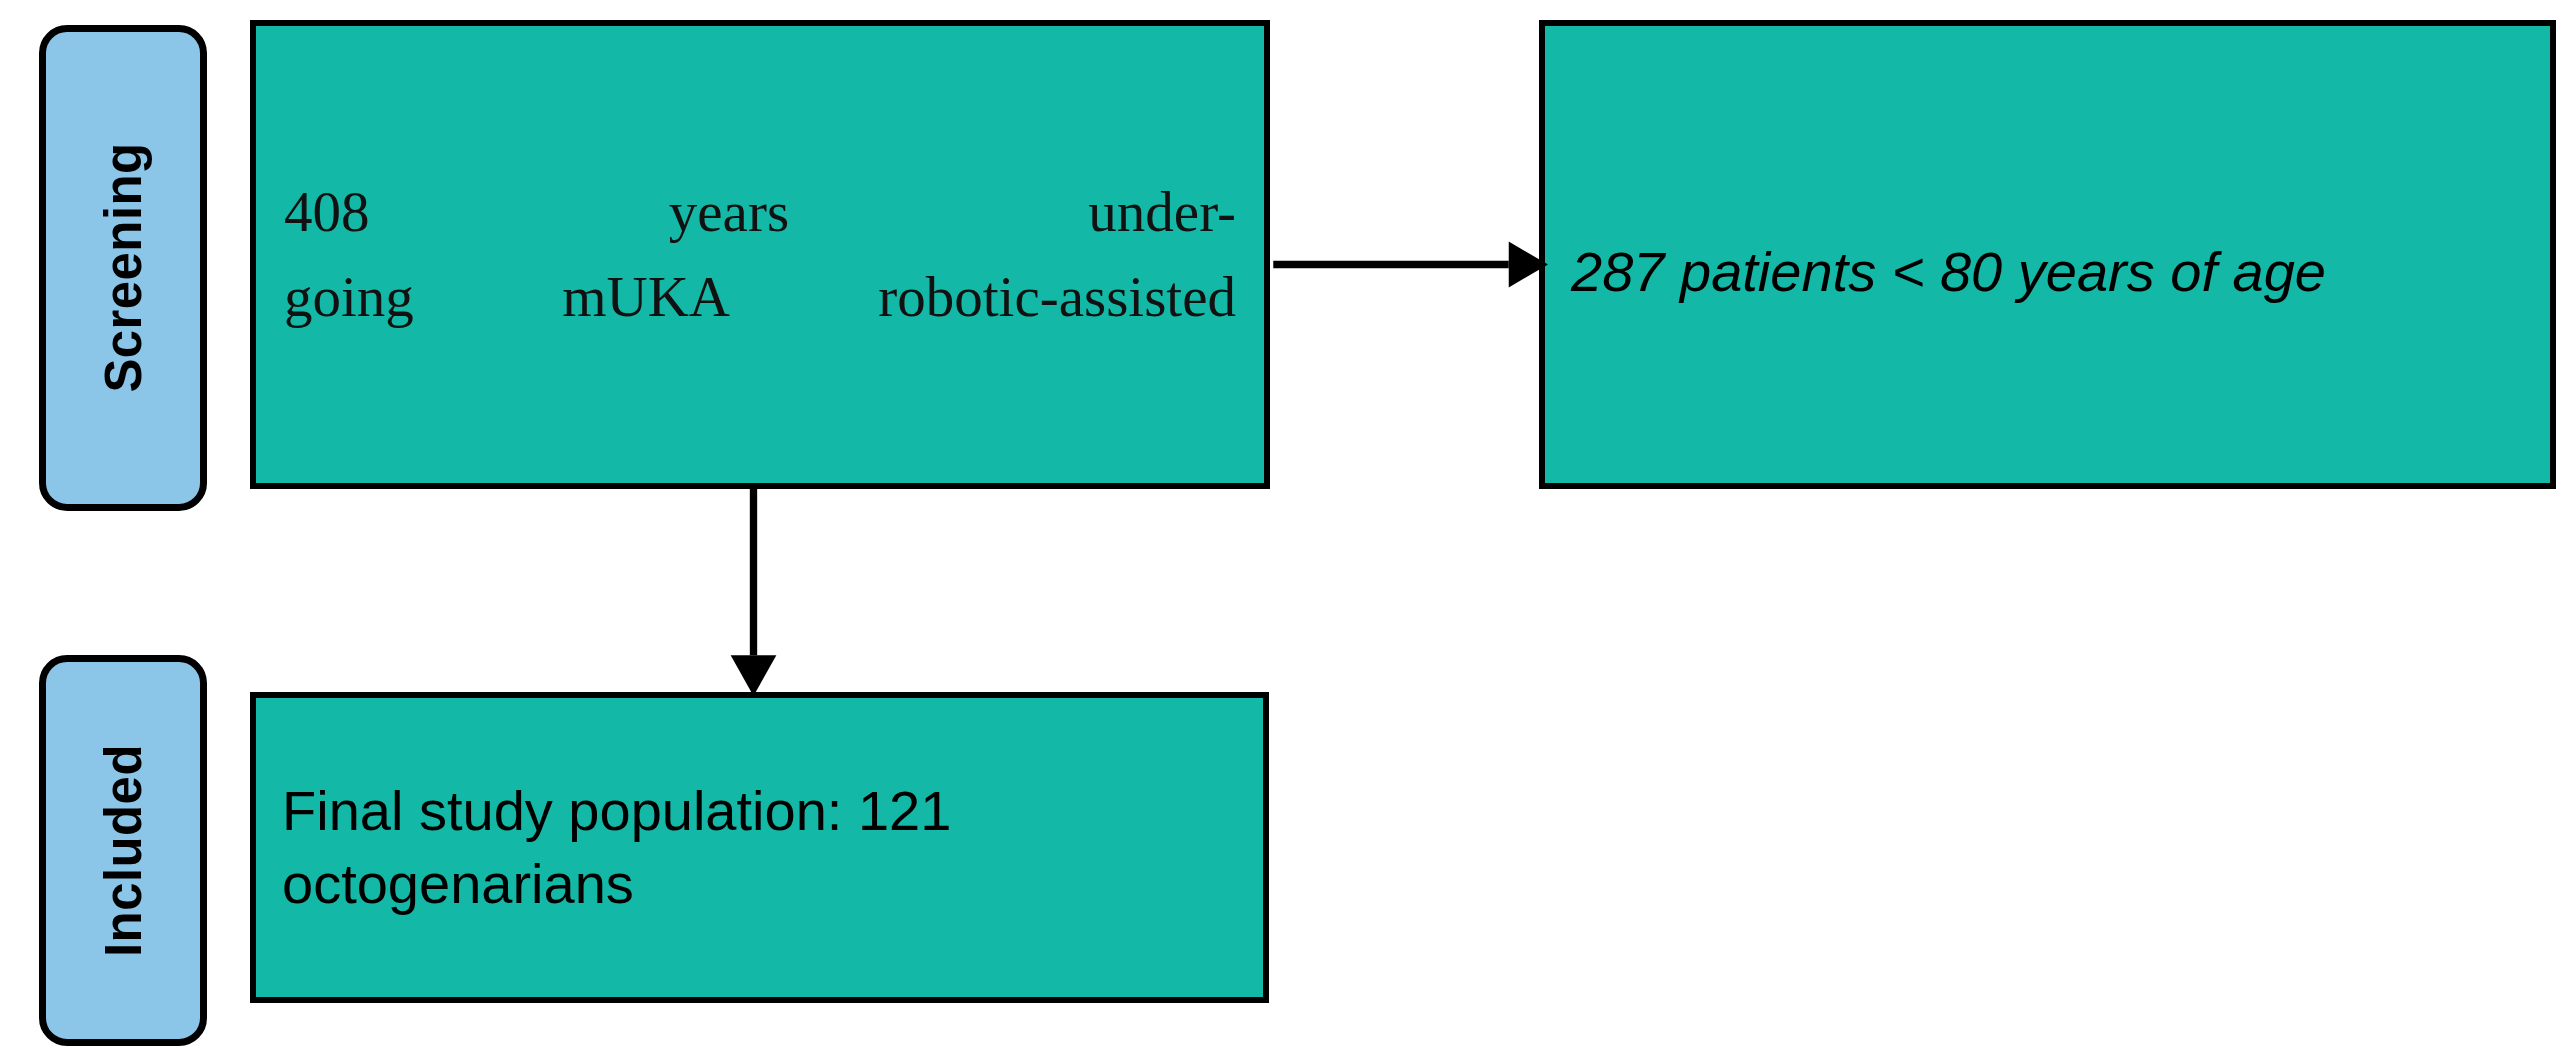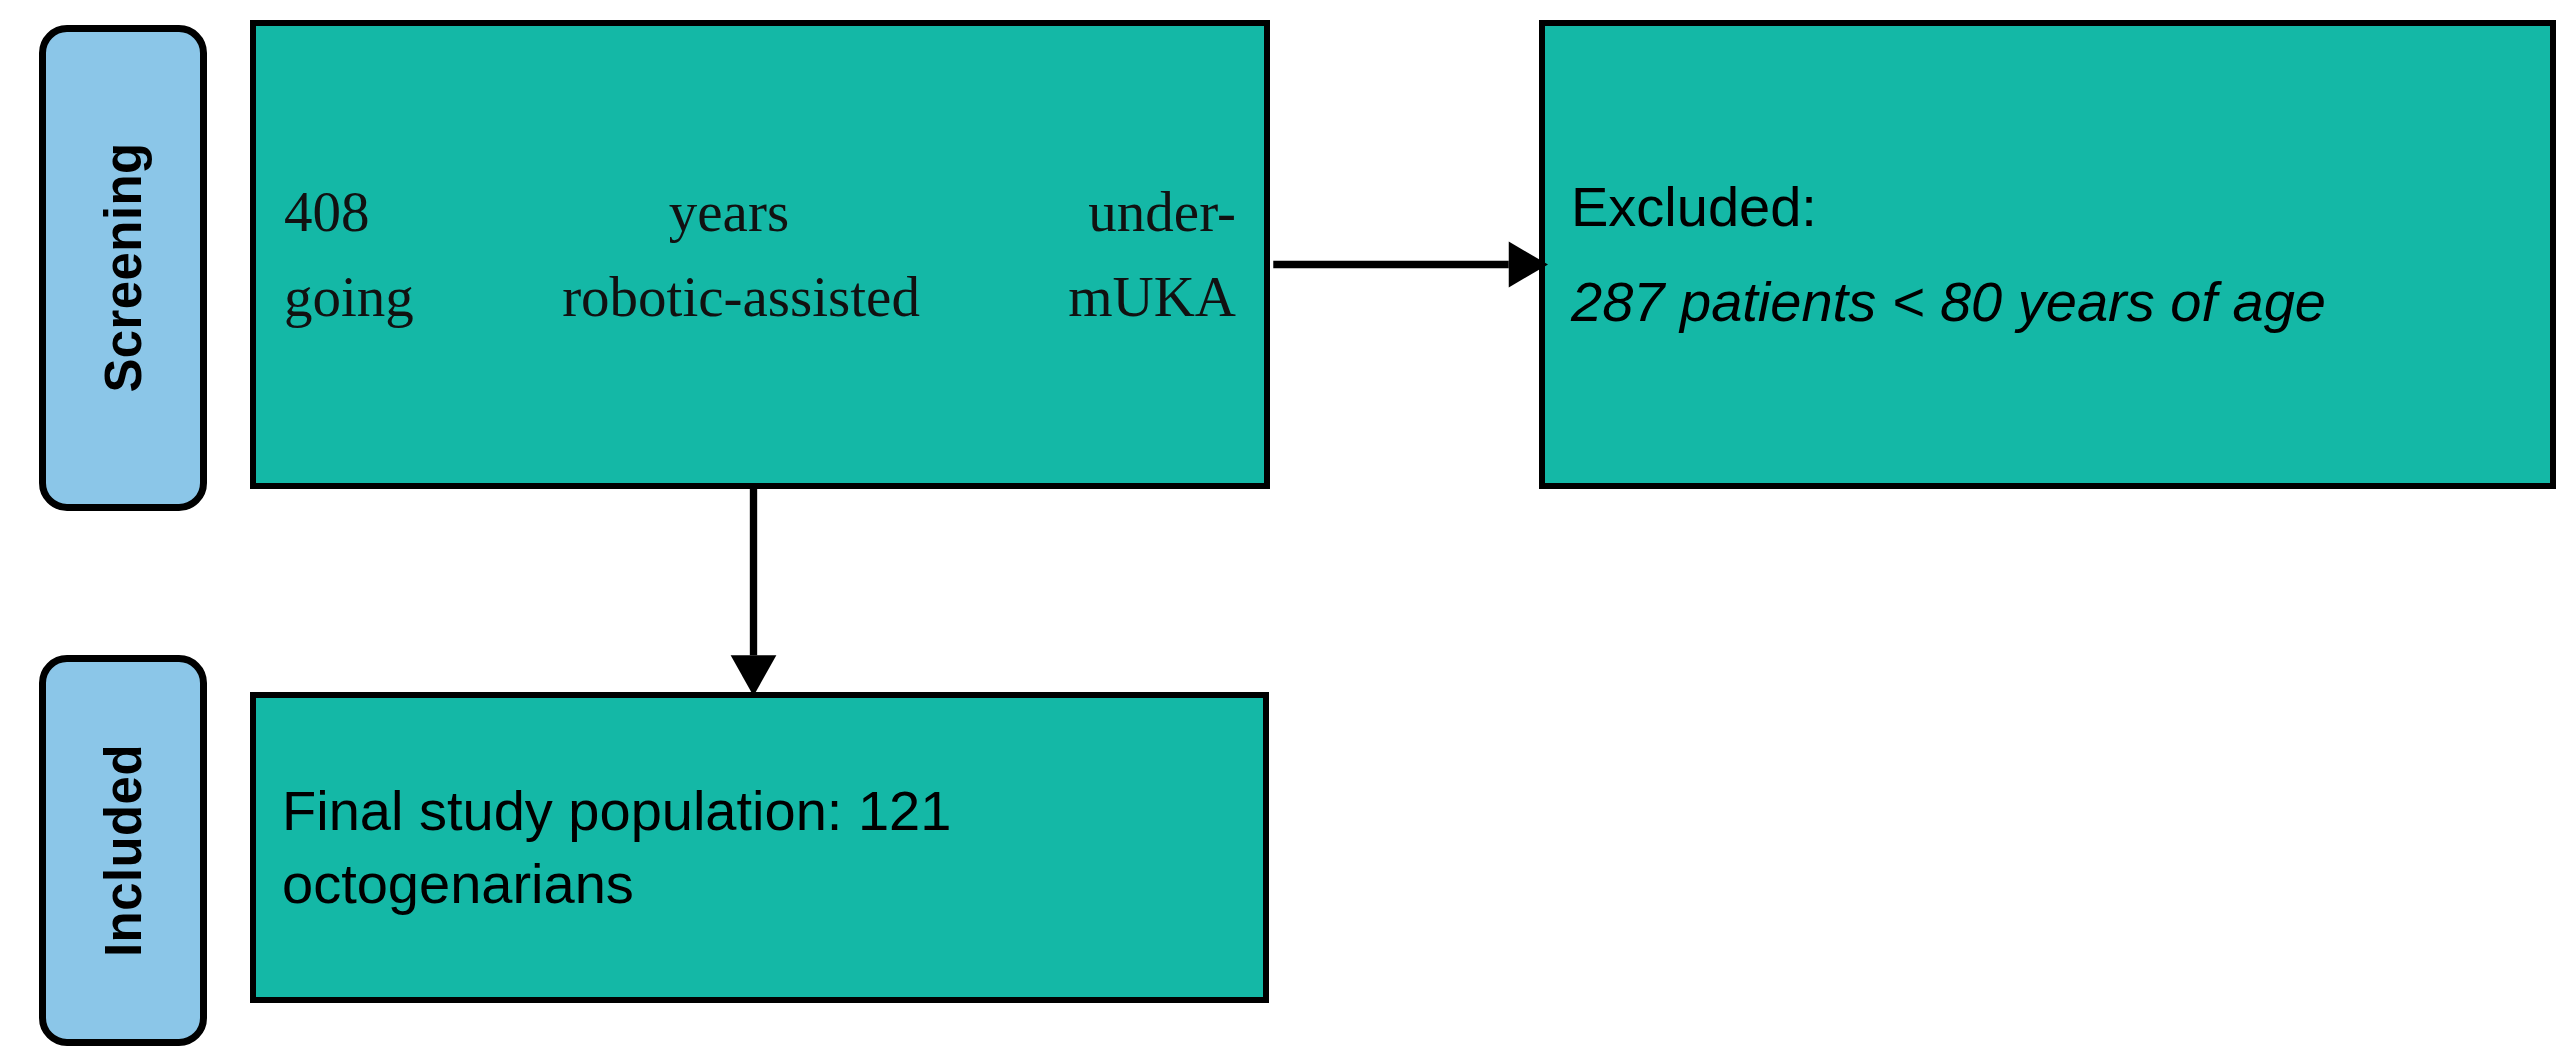--- a/index.html
+++ b/index.html
@@ -122,27 +122,26 @@
   </div>
 
   <div id="box-screening-source" class="flow-box">
     <div class="line l1">
       <span>408</span>
       <span>years</span>
       <span>under-</span>
     </div>
     <div class="line l2">
       <span>going</span>
+      <span>mUKA</span>
       <span>robotic-assisted</span>
-      <span>mUKA</span>
     </div>
   </div>
 
   <div id="box-excluded" class="flow-box">
-    <div class="line l1">Excluded:</div>
     <div class="line l2">287 patients &lt; 80 years of age</div>
   </div>
 
   <div id="box-final-population" class="flow-box">
     <div class="line l1">Final study population: 121</div>
     <div class="line l2">octogenarians</div>
   </div>
 
   <svg id="arrow-to-excluded" class="connector" viewBox="0 0 340 72" width="278" height="59">
     <line x1="4" y1="36" x2="292" y2="36" stroke="#000000" stroke-width="9"></line>

